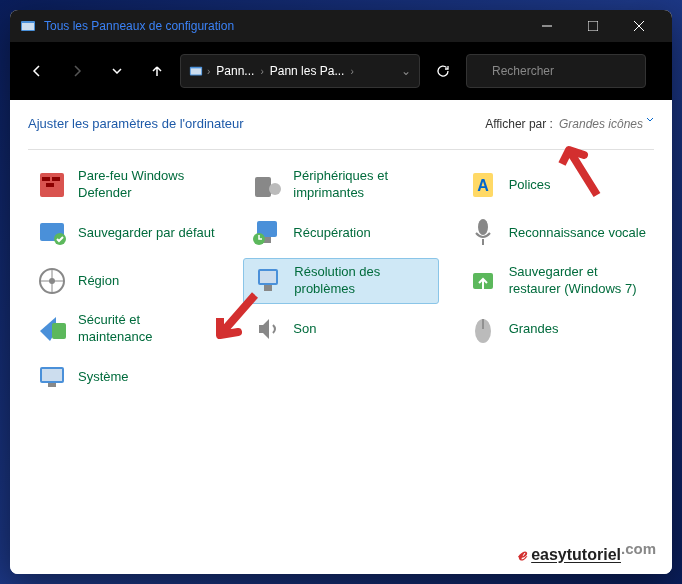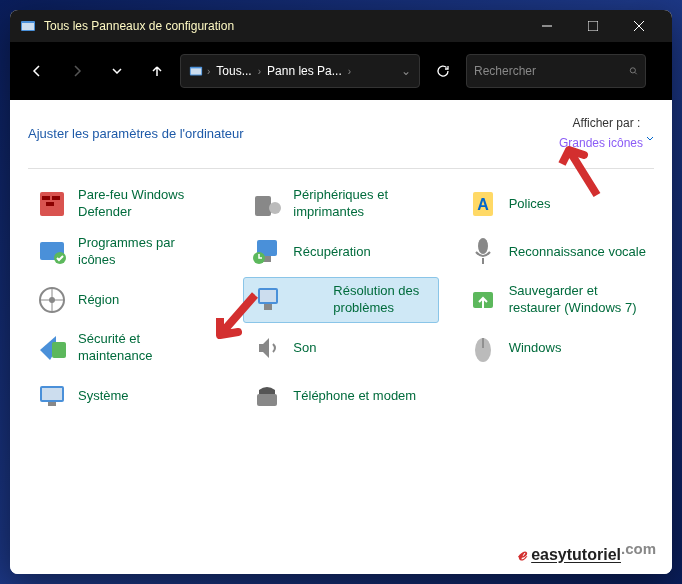--- a/index.html
+++ b/index.html
@@ -1,43 +1,43 @@
 <!DOCTYPE html>
 <html><head>
 <meta charset="utf-8">
 <style>
 * { margin: 0; padding: 0; box-sizing: border-box; font-family: 'Segoe UI', Tahoma, sans-serif; }
 body { background: linear-gradient(135deg, #0a1e5c 0%, #1e3a8a 50%, #0a1e5c 100%); width: 682px; height: 584px; display: flex; align-items: center; justify-content: center; }
 .window { width: 662px; height: 564px; background: #fff; border-radius: 8px; overflow: hidden; box-shadow: 0 10px 40px rgba(0,0,0,0.5); display: flex; flex-direction: column; }
-.titlebar { background: #1a1a1a; height: 32px; display: flex; align-items: center; padding: 0 10px; color: #fef9c3; }
+.titlebar { background: #1a1a1a; height: 32px; display: flex; align-items: center; padding: 0 10px; color: #3b82f6; }
 .titlebar-icon { width: 16px; height: 16px; margin-right: 8px; }
 .titlebar-title { font-size: 12px; flex: 1; }
 .titlebar-controls { display: flex; gap: 0; }
 .titlebar-btn { width: 46px; height: 32px; display: flex; align-items: center; justify-content: center; color: #fff; cursor: pointer; }
 .navbar { background: #000; height: 58px; display: flex; align-items: center; padding: 0 10px; gap: 6px; }
 .nav-btn { width: 34px; height: 34px; display: flex; align-items: center; justify-content: center; color: #fff; cursor: pointer; border-radius: 4px; }
 .nav-btn.disabled { color: #555; }
 .breadcrumb { flex: 1; height: 34px; background: #1a1a1a; border: 1px solid #333; border-radius: 4px; display: flex; align-items: center; padding: 0 8px; gap: 4px; color: #fff; font-size: 12px; max-width: 240px; }
 .bc-seg { padding: 0 2px; white-space: nowrap; }
 .bc-chev { color: #888; font-size: 10px; }
 .bc-dropdown { margin-left: auto; color: #888; }
 .refresh-btn, .search-btn { width: 34px; height: 34px; display: flex; align-items: center; justify-content: center; color: #fff; cursor: pointer; }
-.searchbox { width: 180px; height: 34px; background: #1a1a1a; border: 1px solid #333; border-radius: 4px; display: flex; align-items: center; padding: 0 7px; }
+.searchbox { width: 180px; height: 34px; background: #1a1a1a; border: 1px solid #333; border-radius: 4px; display: flex; align-items: center; padding: 0 25px; }
 .searchbox input { background: transparent; border: none; color: #fff; font-size: 12px; flex: 1; outline: none; }
 .searchbox input::placeholder { color: #888; }
 .content { flex: 1; background: #fff; padding: 16px 18px 10px 18px; overflow: hidden; position: relative; }
 .page-header { display: flex; align-items: center; margin-bottom: 18px; }
 .page-title { color: #1e5aa8; font-size: 13px; font-weight: 400; }
-.view-control { margin-left: auto; font-size: 12px; display: flex; align-items: center; gap: 6px; flex-direction: column; }
+.view-control { margin-left: auto; font-size: 12px; display: flex; align-items: center; gap: 6px; }
 .view-label { color: #333; }
-.view-value { color: #8b5cf6; cursor: pointer; display: flex; gap: 3px; }
+.view-value { color: #737373; cursor: pointer; display: flex; gap: 3px; font-style: italic; }
 .divider-line { border-top: 1px solid #e0e0e0; margin-bottom: 12px; }
 .items-grid { display: grid; grid-template-columns: 1fr 1fr 1fr; gap: 2px 20px; }
 .cp-item { display: flex; align-items: center; padding: 6px 8px; cursor: pointer; border-radius: 3px; height: 46px; }
-.cp-item.selected { background: #cfe8f6; border: 1px solid #8ac5e8; gap: 39px; }
+.cp-item.selected { background: #cfe8f6; border: 1px solid #8ac5e8; }
 .cp-icon { width: 32px; height: 32px; margin-right: 10px; flex-shrink: 0; display: flex; align-items: center; justify-content: center; }
 .cp-label { color: #006b3c; font-size: 13px; line-height: 1.3; }
 .arrow-annotation { position: absolute; }
 .arrow1 { right: 65px; top: 40px; }
 .arrow2 { left: 200px; top: 190px; }
 .watermark { position: absolute; bottom: 8px; right: 16px; font-size: 16px; font-weight: bold; display: flex; align-items: center; gap: 4px; }
 .watermark .logo { color: #d32f2f; font-size: 20px; font-weight: bold; }
 .watermark .brand { color: #222; text-decoration: underline; }
 .watermark .suffix { color: #888; font-size: 15px; vertical-align: super; }
 </style>
@@ -91,21 +91,21 @@
         <svg width="14" height="14" viewBox="0 0 14 14">
           <path d="M7 3 L3 7 M7 3 L11 7 M7 3 L7 12" fill="none" stroke="#fff" stroke-width="1.5"></path>
         </svg>
       </div>
     <div class="breadcrumb">
       <svg width="14" height="14" viewBox="0 0 16 16">
           <rect x="1" y="3" width="14" height="10" fill="#4a90d9" rx="1"></rect>
           <rect x="2" y="5" width="12" height="7" fill="#cde"></rect>
         </svg>
       <span class="bc-chev">›</span>
-      <span class="bc-seg">Tous...</span>
+      <span class="bc-seg">Pann...</span>
       <span class="bc-chev">›</span>
       <span class="bc-seg">Pann les Pa...</span>
       <span class="bc-chev">›</span>
       <span class="bc-dropdown">⌄</span>
     </div>
     <div class="refresh-btn">
         <svg width="14" height="14" viewBox="0 0 14 14">
           <path d="M12 7 A5 5 0 1 1 10.5 3.5 M12 2 L12 5 L9 5" fill="none" stroke="#fff" stroke-width="1.3"></path>
         </svg>
       </div>
@@ -164,21 +164,21 @@
           <span class="cp-label">Polices</span>
         </div>
         <div class="cp-item">
           <div class="cp-icon">
             <svg width="32" height="32" viewBox="0 0 32 32">
               <rect x="4" y="6" width="24" height="18" fill="#4a90d9" rx="2"></rect>
               <circle cx="24" cy="22" r="6" fill="#5cb85c"></circle>
               <path d="M21 22 L23 24 L27 20" stroke="#fff" stroke-width="2" fill="none"></path>
             </svg>
           </div>
-          <span class="cp-label">Programmes par icônes</span>
+          <span class="cp-label">Sauvegarder par défaut</span>
         </div>
         <div class="cp-item">
           <div class="cp-icon">
             <svg width="32" height="32" viewBox="0 0 32 32">
               <rect x="6" y="4" width="20" height="16" fill="#4a90d9" rx="2"></rect>
               <rect x="12" y="20" width="8" height="6" fill="#888"></rect>
               <circle cx="8" cy="22" r="6" fill="#5cb85c"></circle>
               <path d="M8 18 L8 22 L11 22" stroke="#fff" stroke-width="1.5" fill="none"></path>
             </svg>
           </div>
@@ -241,40 +241,31 @@
           </div>
           <span class="cp-label">Son</span>
         </div>
         <div class="cp-item">
           <div class="cp-icon">
             <svg width="32" height="32" viewBox="0 0 32 32">
               <ellipse cx="16" cy="18" rx="8" ry="12" fill="#bbb"></ellipse>
               <line x1="16" y1="6" x2="16" y2="16" stroke="#666" stroke-width="1"></line>
             </svg>
           </div>
-          <span class="cp-label">Windows</span>
+          <span class="cp-label">Grandes</span>
         </div>
         <div class="cp-item">
           <div class="cp-icon">
             <svg width="32" height="32" viewBox="0 0 32 32">
               <rect x="4" y="6" width="24" height="16" fill="#4a90d9" rx="2"></rect>
               <rect x="6" y="8" width="20" height="12" fill="#cde"></rect>
               <rect x="12" y="22" width="8" height="4" fill="#888"></rect>
             </svg>
           </div>
           <span class="cp-label">Système</span>
-        </div>
-        <div class="cp-item">
-          <div class="cp-icon">
-            <svg width="32" height="32" viewBox="0 0 32 32">
-              <rect x="6" y="14" width="20" height="12" fill="#888" rx="2"></rect>
-              <path d="M8 10 Q16 4 24 10 L24 14 L8 14 Z" fill="#555"></path>
-            </svg>
-          </div>
-          <span class="cp-label">Téléphone et modem</span>
         </div>
         <div></div>
       </div>
 
     <svg class="arrow-annotation arrow1" width="50" height="60" viewBox="0 0 50 60">
         <path d="M40 55 L12 10 M12 10 L5 24 M12 10 L27 15 Z" fill="#d32f2f" stroke="#d32f2f" stroke-width="8" stroke-linejoin="round"></path>
       </svg>
     <svg class="arrow-annotation arrow2" width="50" height="55" viewBox="0 0 50 55">
         <path d="M45 5 L10 45 M10 45 L10 28 M10 45 L28 42 Z" fill="#d32f2f" stroke="#d32f2f" stroke-width="8" stroke-linejoin="round"></path>
       </svg>

